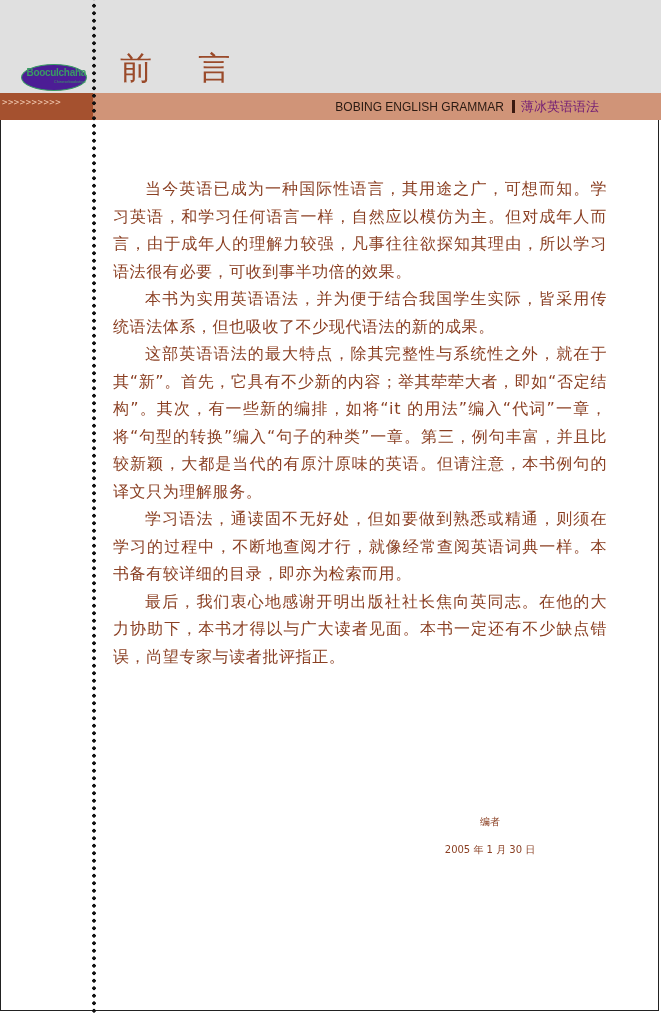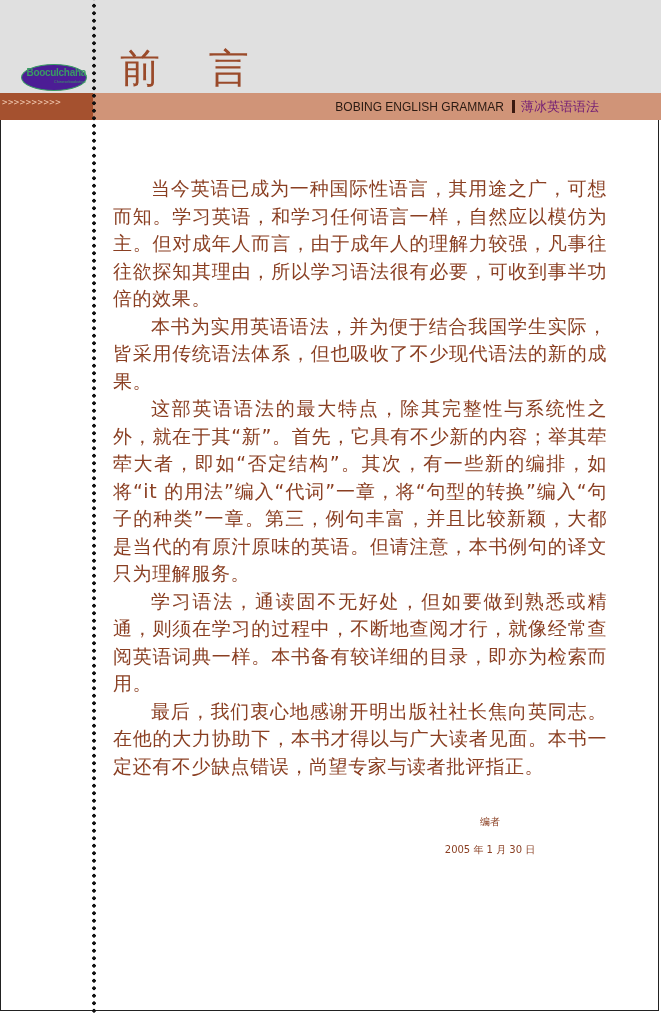--- a/index.html
+++ b/index.html
@@ -18,21 +18,21 @@
   }
   .logo {
     position: absolute; left: 21px; top: 44px; width: 66px; height: 27px;
     border: 1.5px solid #3a9a64; border-radius: 50%;
     background: #4c1d95; box-sizing: border-box;
     text-align: right; color: #3a9a64; margin-top: 20px;
   }
   .logo-main { font-size: 10px; font-weight: bold; line-height: 12px; margin-top: 2px; letter-spacing: -0.3px; font-family: "Liberation Sans", sans-serif; }
   .logo-sub { font-size: 4px; line-height: 6px; font-family: "Liberation Sans", sans-serif; }
   .title {
-    position: absolute; left: 120px; top: 50px; font-size: 40px; color: #9a4a2a;
+    position: absolute; left: 120px; top: 50px; font-size: 32px; color: #9a4a2a;
     letter-spacing: 18px; line-height: 36px;
   }
   .band-left {
     position: absolute; left: 0; top: 93px; width: 93px; height: 27px;
     background: #a5512f;
   }
   .band-arrows {
     position: absolute; left: 2px; top: 97px; color: #f0c8b0; font-size: 9px; letter-spacing: 0.5px;
     font-family: "DejaVu Sans Mono", monospace;
   }
@@ -50,21 +50,21 @@
   }
   .band-cn { color: #701a75; font-size: 13px; font-family: "DejaVu Sans", sans-serif; }
   .dots {
     position: absolute; left: 92px; top: 0; width: 4px; height: 1013px;
     background-image: radial-gradient(circle, #111 1.6px, transparent 1.8px);
     background-size: 4px 7.5px;
     background-position: 0 2px;
   }
   .body-text {
     position: absolute; left: 113px; top: 175px; width: 494px;
-    color: #8a3f22; font-size: 19px; line-height: 27.5px;
+    color: #8a3f22; font-size: 16px; line-height: 27.5px;
     text-align: justify; letter-spacing: 0.6px;
   }
   .body-text p { margin: 0; text-indent: 2em; }
   .signature {
     position: absolute; left: 380px; top: 808px; width: 220px;
     text-align: center; color: #8a3f22; font-size: 10px; line-height: 28px;
   }
 </style>
 </head>
 <body>

